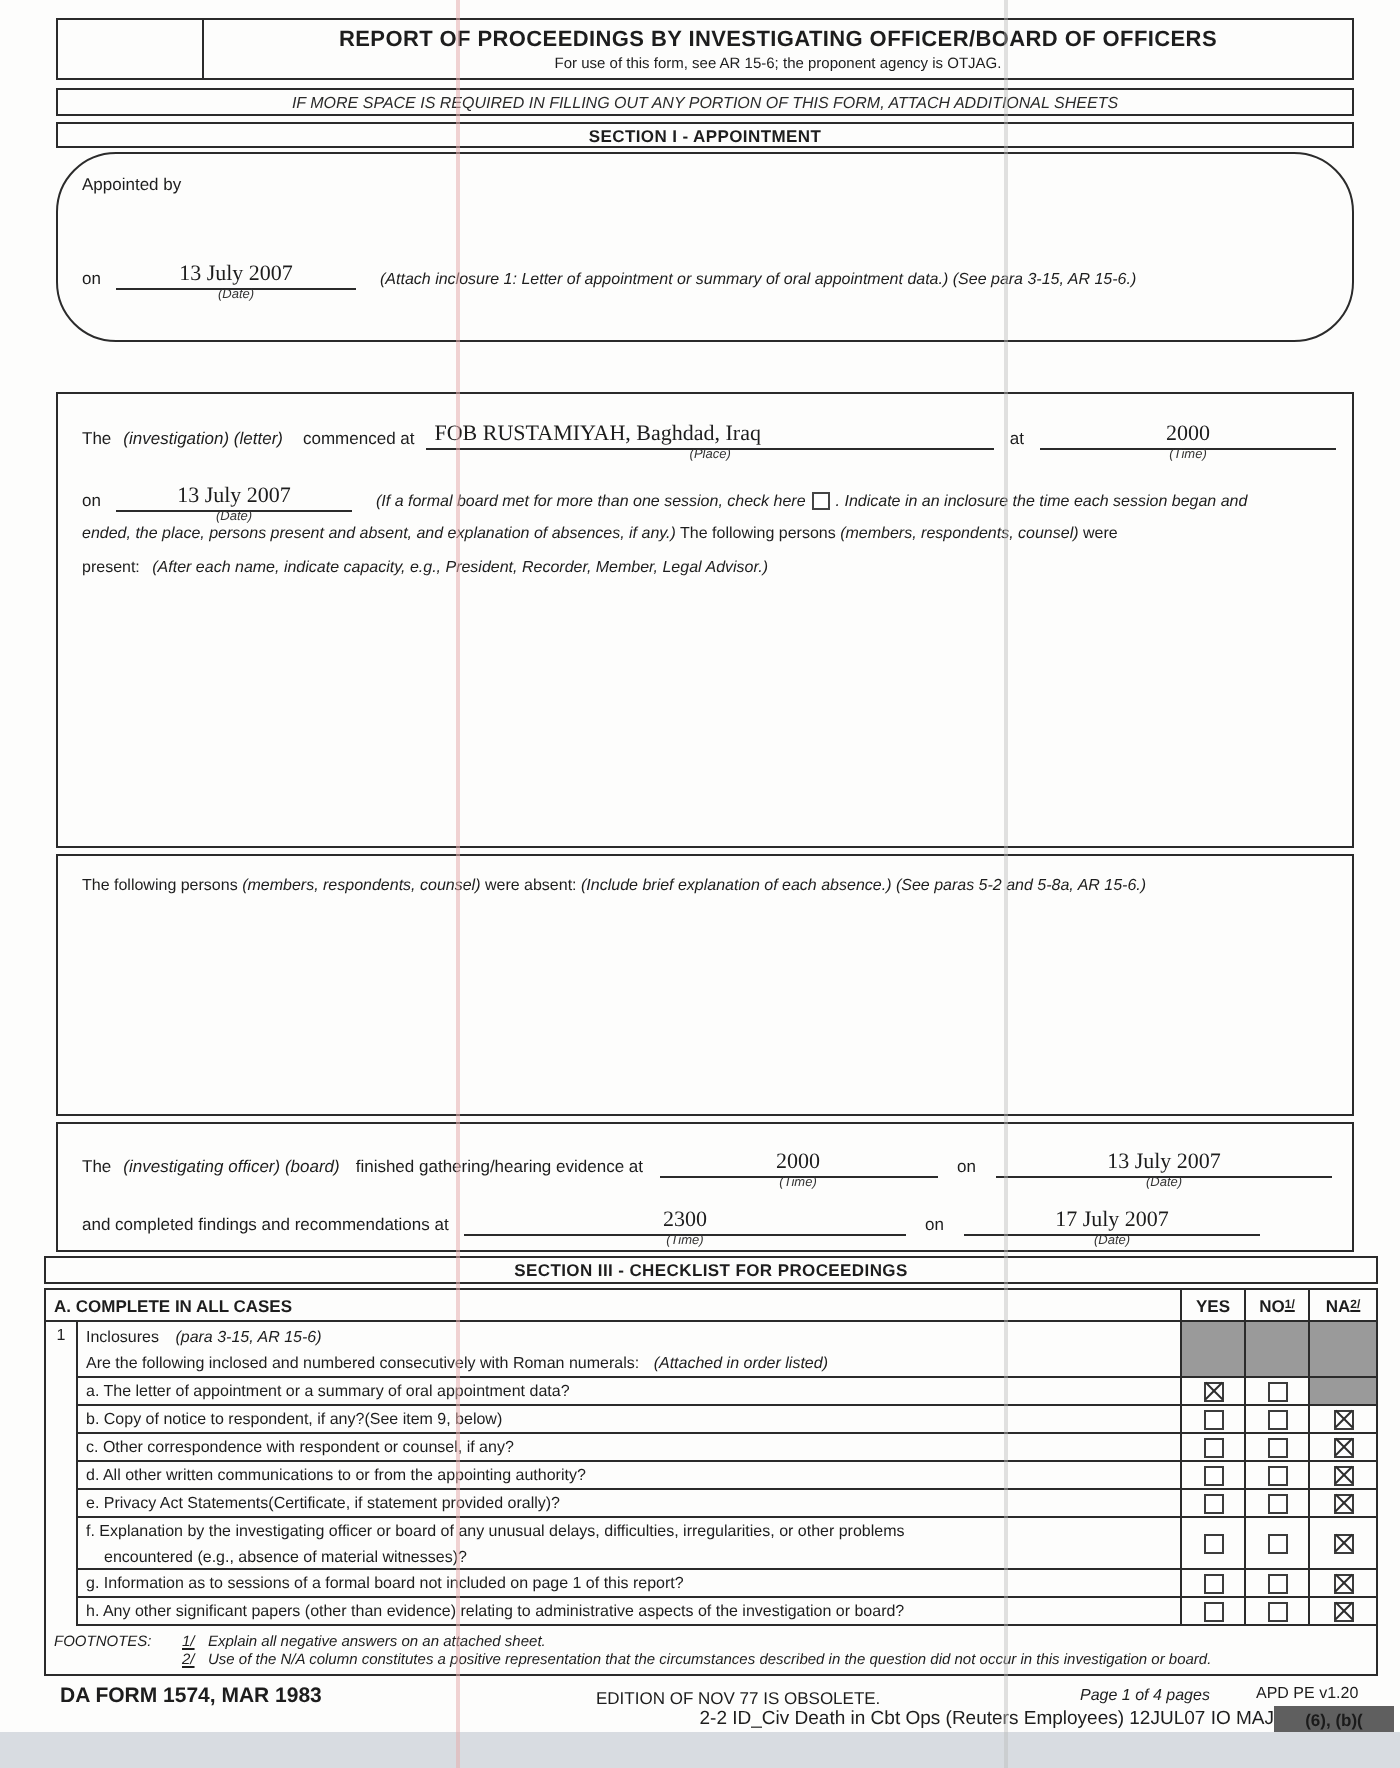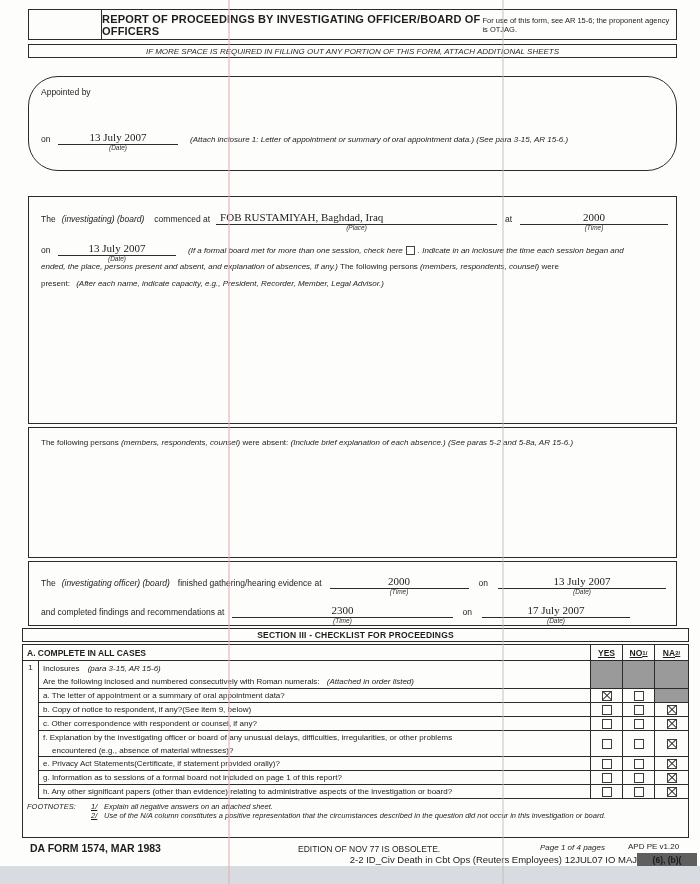--- a/index.html
+++ b/index.html
@@ -13,41 +13,41 @@
   .it{font-style:italic;}
   .serif{font-family:"Liberation Serif",serif;font-size:11px;}
   .flexline{display:flex;align-items:flex-end;}
   .field{position:relative;border-bottom:1.2px solid #2b2b2b;text-align:center;
          font-family:"Liberation Serif",serif;font-size:11px;line-height:13px;box-sizing:border-box;}
   .cap{position:absolute;top:101%;left:0;right:0;text-align:center;
        font:italic 6.5px/8px "Liberation Sans",sans-serif;color:#333;}
   
   .titlebox{top:9px;height:31px;display:flex;}
   .titlecell{width:72px;border-right:1.2px solid #2b2b2b;}
-  .titlemain{flex:1;display:flex;flex-direction:row;align-items:center;justify-content:center;}
+  .titlemain{flex:1;display:flex;flex-direction:column;align-items:center;justify-content:center;}
   .title{font-weight:bold;font-size:11px;letter-spacing:.2px;}
   .subtitle{font-size:7.5px;margin-top:1px;}
   
   .redact{background:#878787;color:#161616;display:flex;align-items:center;justify-content:center;
           font-size:8.5px;font-weight:bold;}
   .redact2{background:#5f5f5f;color:#1a1a1a;font-size:8.5px;font-weight:bold;height:13px;
            display:flex;align-items:center;justify-content:center;padding:0 2px;}
   
   .cb{width:10px;height:10px;border:1.2px solid #3c3c3c;position:relative;box-sizing:border-box;background:#fff;}
   .cb.x::before,.cb.x::after{content:"";position:absolute;left:-2px;top:3.5px;width:12px;height:1.2px;background:#2e2e2e;}
   .cb.x::before{transform:rotate(45deg);} .cb.x::after{transform:rotate(-45deg);}
   .smallcb{display:inline-block;width:9px;height:9px;border:1.1px solid #444;box-sizing:border-box;
            vertical-align:-1px;margin:0 3px;background:#fff;}
   
   .tablebox{top:644px;height:194px;display:flex;flex-direction:column;}
   .arow{display:flex;height:16px;border-bottom:1.2px solid #2b2b2b;box-sizing:border-box;align-items:stretch;}
   .arow .alabel{flex:1;display:flex;align-items:center;padding-left:4px;font-weight:bold;font-size:8.5px;}
   .ccell{width:32px;border-left:1.2px solid #2b2b2b;display:flex;align-items:center;justify-content:center;box-sizing:border-box;}
   .ccell.na{width:34px;}
-  .hcell{font-weight:bold;font-size:8.5px;text-decoration:underline;}
+  .hcell{font-weight:bold;font-size:8.5px;}
   .hcell sup{font-size:6px;text-decoration:underline;line-height:6px;}
   .shaded{background:#9a9a9a;}
   .tbody{display:flex;flex:0 0 auto;}
   .numcol{width:16px;border-right:1.2px solid #2b2b2b;box-sizing:border-box;font-size:8px;text-align:center;padding-top:2px;}
   .rowscol{flex:1;display:flex;flex-direction:column;}
   .chk-row{display:flex;height:14px;border-bottom:1px solid #2b2b2b;box-sizing:border-box;align-items:stretch;}
   .chk-row.tall{height:26px;}
   .chk-row.item1{height:28px;}
   .chk-row .q{flex:1;font-size:8px;line-height:13px;padding-left:4px;overflow:hidden;}
   .chk-row.item1 .q{line-height:13px;padding-top:1px;}
@@ -71,40 +71,41 @@
   <div class="box titlebox">
     <div class="titlecell"></div>
     <div class="titlemain">
       <div class="title">REPORT OF PROCEEDINGS BY INVESTIGATING OFFICER/BOARD OF OFFICERS</div>
       <div class="subtitle">For use of this form, see AR 15-6; the proponent agency is OTJAG.</div>
     </div>
   </div>
 
   <div class="box noteline" style="top:44px;height:14px;">IF MORE SPACE IS REQUIRED IN FILLING OUT ANY PORTION OF THIS FORM, ATTACH ADDITIONAL SHEETS</div>
 
+  <div class="box hdrbar" style="top:61px;height:13px;">SECTION I - APPOINTMENT</div>
 
   <div class="box" style="top:76px;height:95px;border-radius:30px;">
     <div class="flexline" style="margin:10px 14px 0 12px;">
       <span class="lbl" style="width:74px;">Appointed by</span>
     </div>
     <div class="flexline" style="margin:33px 10px 0 12px;">
       <span class="lbl" style="width:17px;">on</span>
       <div class="field" style="width:120px;">
         <span>13 July 2007</span>
         <div class="cap">(Date)</div>
       </div>
       <span class="lbl it" style="padding-left:12px;font-size:8px;">(Attach inclosure 1: Letter of appointment or summary of oral appointment data.) (See para 3-15, AR 15-6.)</span>
     </div>
   </div>
 
 
   <div class="box" style="top:196px;height:228px;">
     <div class="flexline" style="margin:14px 8px 0 12px;">
       <span class="lbl">The</span>
-      <span class="lbl it" style="padding:0 10px 0 6px;">(investigating) (board)</span>
+      <span class="lbl it" style="padding:0 10px 0 6px;">(investigation) (letter)</span>
       <span class="lbl" style="padding-right:6px;">commenced at</span>
       <div class="field" style="flex:1;text-align:left;padding-left:4px;">
         <span>FOB RUSTAMIYAH, Baghdad, Iraq</span>
         <div class="cap">(Place)</div>
       </div>
       <span class="lbl" style="padding:0 8px;">at</span>
       <div class="field" style="width:148px;">
         <span>2000</span>
         <div class="cap">(Time)</div>
       </div>
@@ -234,38 +235,52 @@
             <div class="ccell ">
               <div class="cb"></div>
             </div>
             <div class="ccell ">
               <div class="cb"></div>
             </div>
             <div class="ccell na ">
               <div class="cb x"></div>
             </div>
           </div>
+          <div class="chk-row">
+            <div class="q">
+              <div>d.  All other written communications to or from the appointing authority?</div>
+            </div>
+            <div class="ccell ">
+              <div class="cb"></div>
+            </div>
+            <div class="ccell ">
+              <div class="cb"></div>
+            </div>
+            <div class="ccell na ">
+              <div class="cb x"></div>
+            </div>
+          </div>
+          <div class="chk-row">
+            <div class="q">
+              <div>e.  Privacy Act Statements(Certificate, if statement provided orally)?</div>
+            </div>
+            <div class="ccell ">
+              <div class="cb"></div>
+            </div>
+            <div class="ccell ">
+              <div class="cb"></div>
+            </div>
+            <div class="ccell na ">
+              <div class="cb x"></div>
+            </div>
+          </div>
           <div class="chk-row tall">
             <div class="q">
               <div>f.   Explanation by the investigating officer or board of any unusual delays, difficulties, irregularities, or other problems</div>
               <div style="padding-left: 9px;">encountered   (e.g., absence of material witnesses)?</div>
-            </div>
-            <div class="ccell ">
-              <div class="cb"></div>
-            </div>
-            <div class="ccell ">
-              <div class="cb"></div>
-            </div>
-            <div class="ccell na ">
-              <div class="cb x"></div>
-            </div>
-          </div>
-          <div class="chk-row">
-            <div class="q">
-              <div>e.  Privacy Act Statements(Certificate, if statement provided orally)?</div>
             </div>
             <div class="ccell ">
               <div class="cb"></div>
             </div>
             <div class="ccell ">
               <div class="cb"></div>
             </div>
             <div class="ccell na ">
               <div class="cb x"></div>
             </div>

